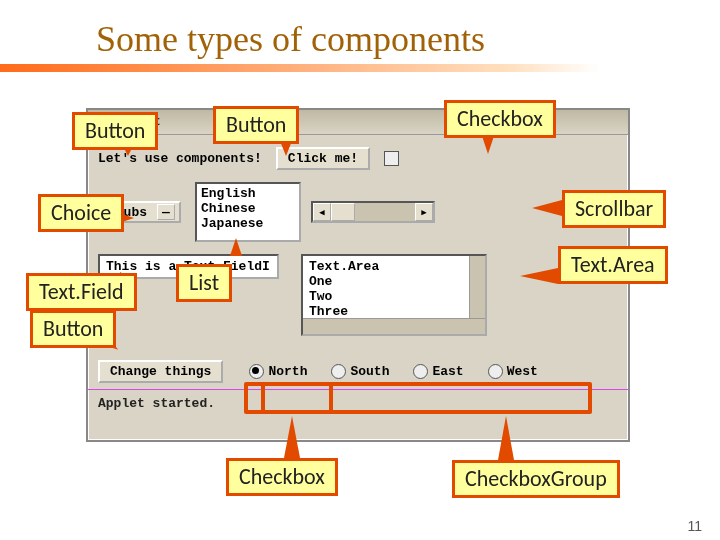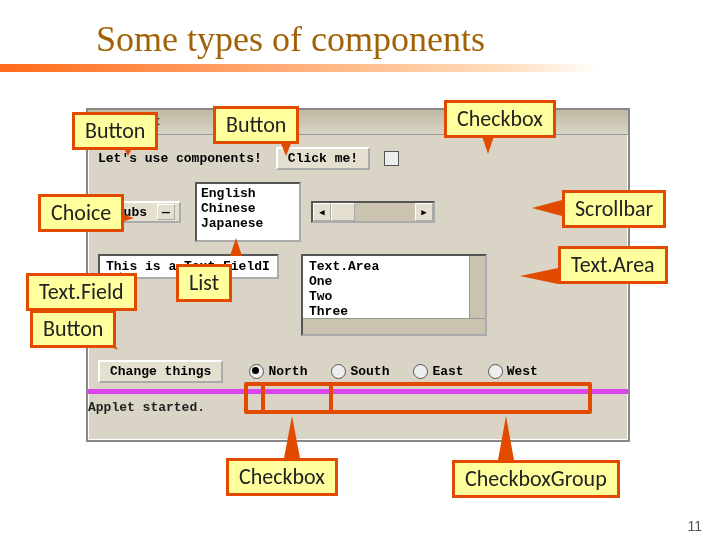--- a/index.html
+++ b/index.html
@@ -158,22 +158,22 @@
   .radio {
     width:13px;height:13px;border:1px solid #555;border-radius:50%;
     display:inline-block;margin-right:4px;vertical-align:-2px;background:#eee;
     position:relative;
   }
   .radio.checked::after{
     content:"";position:absolute;top:2px;left:2px;width:7px;height:7px;
     background:#000;border-radius:50%;
   }
   .status {
-    border-top:5px solid #d946ef;
-    padding:6px 0;
+    border-top:1px solid #d946ef;
+    padding:6px 10px;
     color:#222;
   }
   
   .callout {
     position: absolute;
     background: #ffff9e;
     border: 3px solid #e24a00;
     padding: 2px 10px 3px 10px;
     font-family: Calibri, Arial, sans-serif;
     font-size: 22px;

